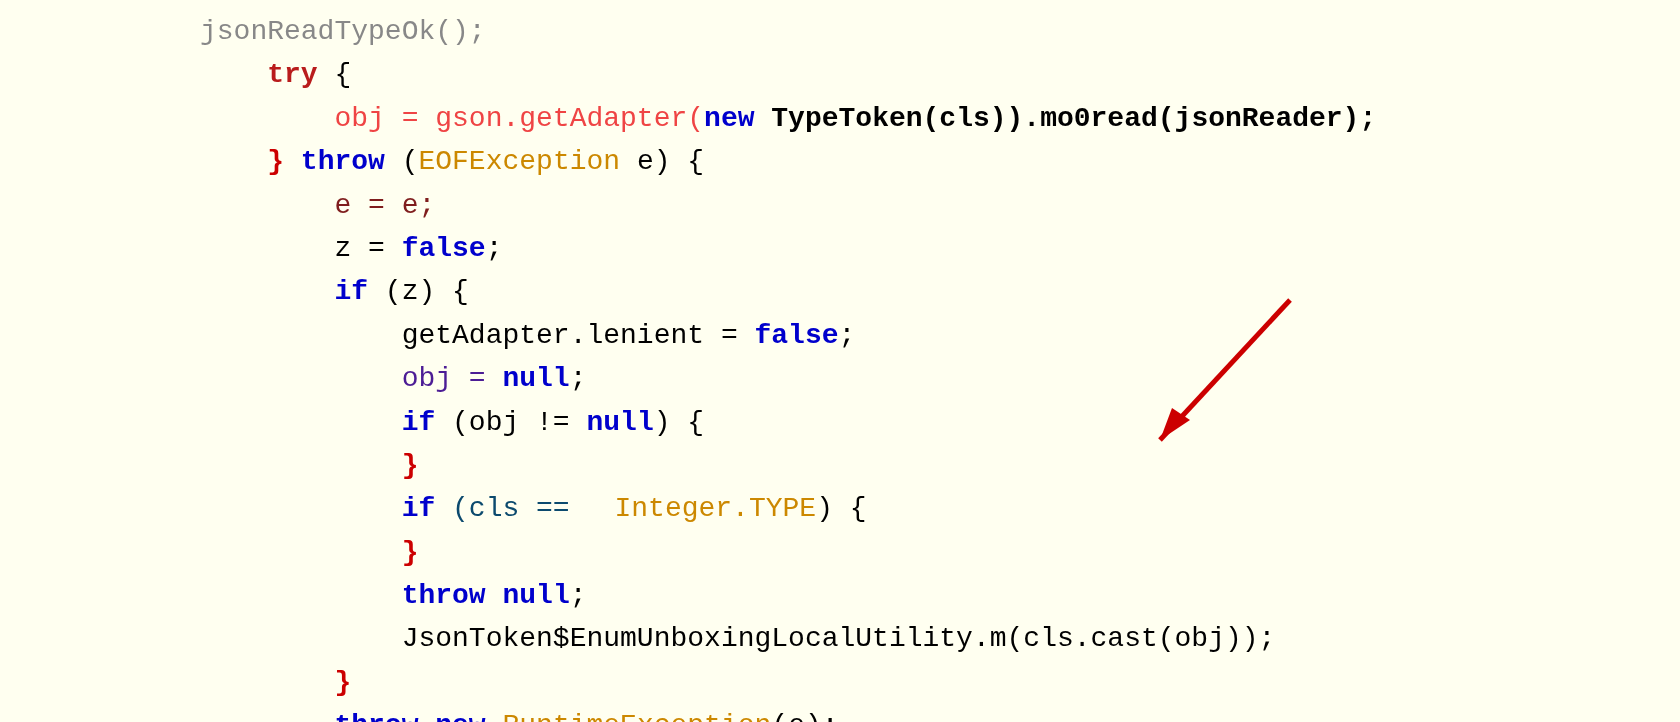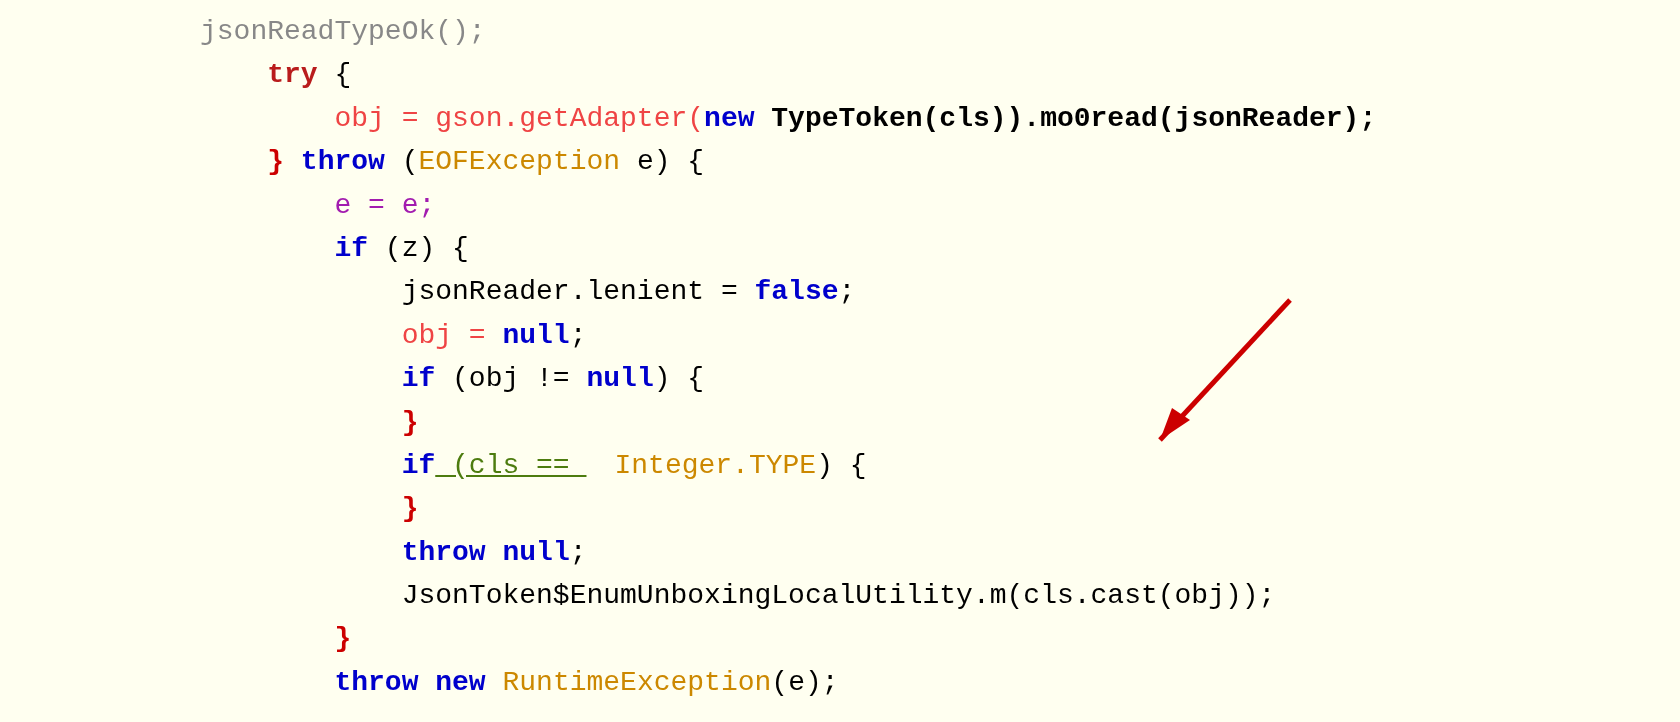--- a/index.html
+++ b/index.html
@@ -50,27 +50,28 @@
 </head>
 <body>
 
 <div class="code-container">
 
   <div id="code-lines">
       <span class="code-line"><span style="color: rgb(136, 136, 136);">jsonReadTypeOk();</span></span>
       <span class="code-line"><span style="color: #b91c1c; font-weight: bold;">    try </span><span style="color: rgb(0, 0, 0);">{</span></span>
       <span class="code-line"><span style="color: #ef4444;">        obj = gson.getAdapter(</span><span style="color: rgb(0, 0, 204); font-weight: bold;">new</span><span style="color: rgb(0, 0, 0); font-weight: bold;"> TypeToken(cls)).mo0read(jsonReader);</span></span>
       <span class="code-line"><span style="color: rgb(204, 0, 0); font-weight: bold;">    } </span><span style="color: rgb(0, 0, 204); font-weight: bold;">throw</span><span style="color: rgb(0, 0, 0);"> (</span><span style="color: rgb(204, 136, 0);">EOFException</span><span style="color: rgb(0, 0, 0);"> e) {</span></span>
-      <span class="code-line"><span style="color: #a21caf; margin-top: 28px;">        e = e;</span></span>
+      <span class="code-line"><span style="color: #7f1d1d; margin-top: 28px;">        e = e;</span></span>
+      <span class="code-line"><span style="color: rgb(0, 0, 0);">        z = </span><span style="color: rgb(0, 0, 204); font-weight: bold;">false</span><span style="color: rgb(0, 0, 0);">;</span></span>
       <span class="code-line"><span style="color: rgb(0, 0, 204); font-weight: bold;">        if</span><span style="color: rgb(0, 0, 0);"> (z) {</span></span>
-      <span class="code-line"><span style="color: rgb(0, 0, 0);">            jsonReader.lenient = </span><span style="color: rgb(0, 0, 204); font-weight: bold;">false</span><span style="color: rgb(0, 0, 0);">;</span></span>
-      <span class="code-line"><span style="color: #ef4444;">            obj = </span><span style="color: rgb(0, 0, 204); font-weight: bold;">null</span><span style="color: rgb(0, 0, 0);">;</span></span>
+      <span class="code-line"><span style="color: rgb(0, 0, 0);">            getAdapter.lenient = </span><span style="color: rgb(0, 0, 204); font-weight: bold;">false</span><span style="color: rgb(0, 0, 0);">;</span></span>
+      <span class="code-line"><span style="color: #4c1d95;">            obj = </span><span style="color: rgb(0, 0, 204); font-weight: bold;">null</span><span style="color: rgb(0, 0, 0);">;</span></span>
       <span class="code-line"><span style="color: rgb(0, 0, 204); font-weight: bold;">            if</span><span style="color: rgb(0, 0, 0);"> (obj != </span><span style="color: rgb(0, 0, 204); font-weight: bold;">null</span><span style="color: rgb(0, 0, 0);">) {</span></span>
       <span class="code-line"><span style="color: rgb(204, 0, 0); font-weight: bold;">            }</span></span>
-      <span class="code-line"><span style="color: rgb(0, 0, 204); font-weight: bold;">            if</span><span style="color: #4d7c0f; text-decoration: underline;"> (cls == </span><span style="color: rgb(204, 136, 0); margin-left: 28px;">Integer.TYPE</span><span style="color: rgb(0, 0, 0);">) {</span></span>
+      <span class="code-line"><span style="color: rgb(0, 0, 204); font-weight: bold;">            if</span><span style="color: #0c4a6e;"> (cls == </span><span style="color: rgb(204, 136, 0); margin-left: 28px;">Integer.TYPE</span><span style="color: rgb(0, 0, 0);">) {</span></span>
       <span class="code-line"><span style="color: rgb(204, 0, 0); font-weight: bold;">            }</span></span>
       <span class="code-line"><span style="color: rgb(0, 0, 204); font-weight: bold;">            throw</span><span style="color: rgb(0, 0, 0);"> </span><span style="color: rgb(0, 0, 204); font-weight: bold;">null</span><span style="color: rgb(0, 0, 0);">;</span></span>
       <span class="code-line"><span style="color: rgb(0, 0, 0);">            JsonToken$EnumUnboxingLocalUtility.m(cls.cast(obj));</span></span>
       <span class="code-line"><span style="color: rgb(204, 0, 0); font-weight: bold;">        }</span></span>
       <span class="code-line"><span style="color: rgb(0, 0, 204); font-weight: bold;">        throw</span><span style="color: rgb(0, 0, 0);"> </span><span style="color: rgb(0, 0, 204); font-weight: bold;">new</span><span style="color: rgb(0, 0, 0);"> </span><span style="color: rgb(204, 136, 0);">RuntimeException</span><span style="color: rgb(0, 0, 0);">(e);</span></span>
     </div>
 
   <div class="arrow-container">
     <svg class="arrow-svg" viewBox="0 0 220 180" xmlns="http://www.w3.org/2000/svg">
 

